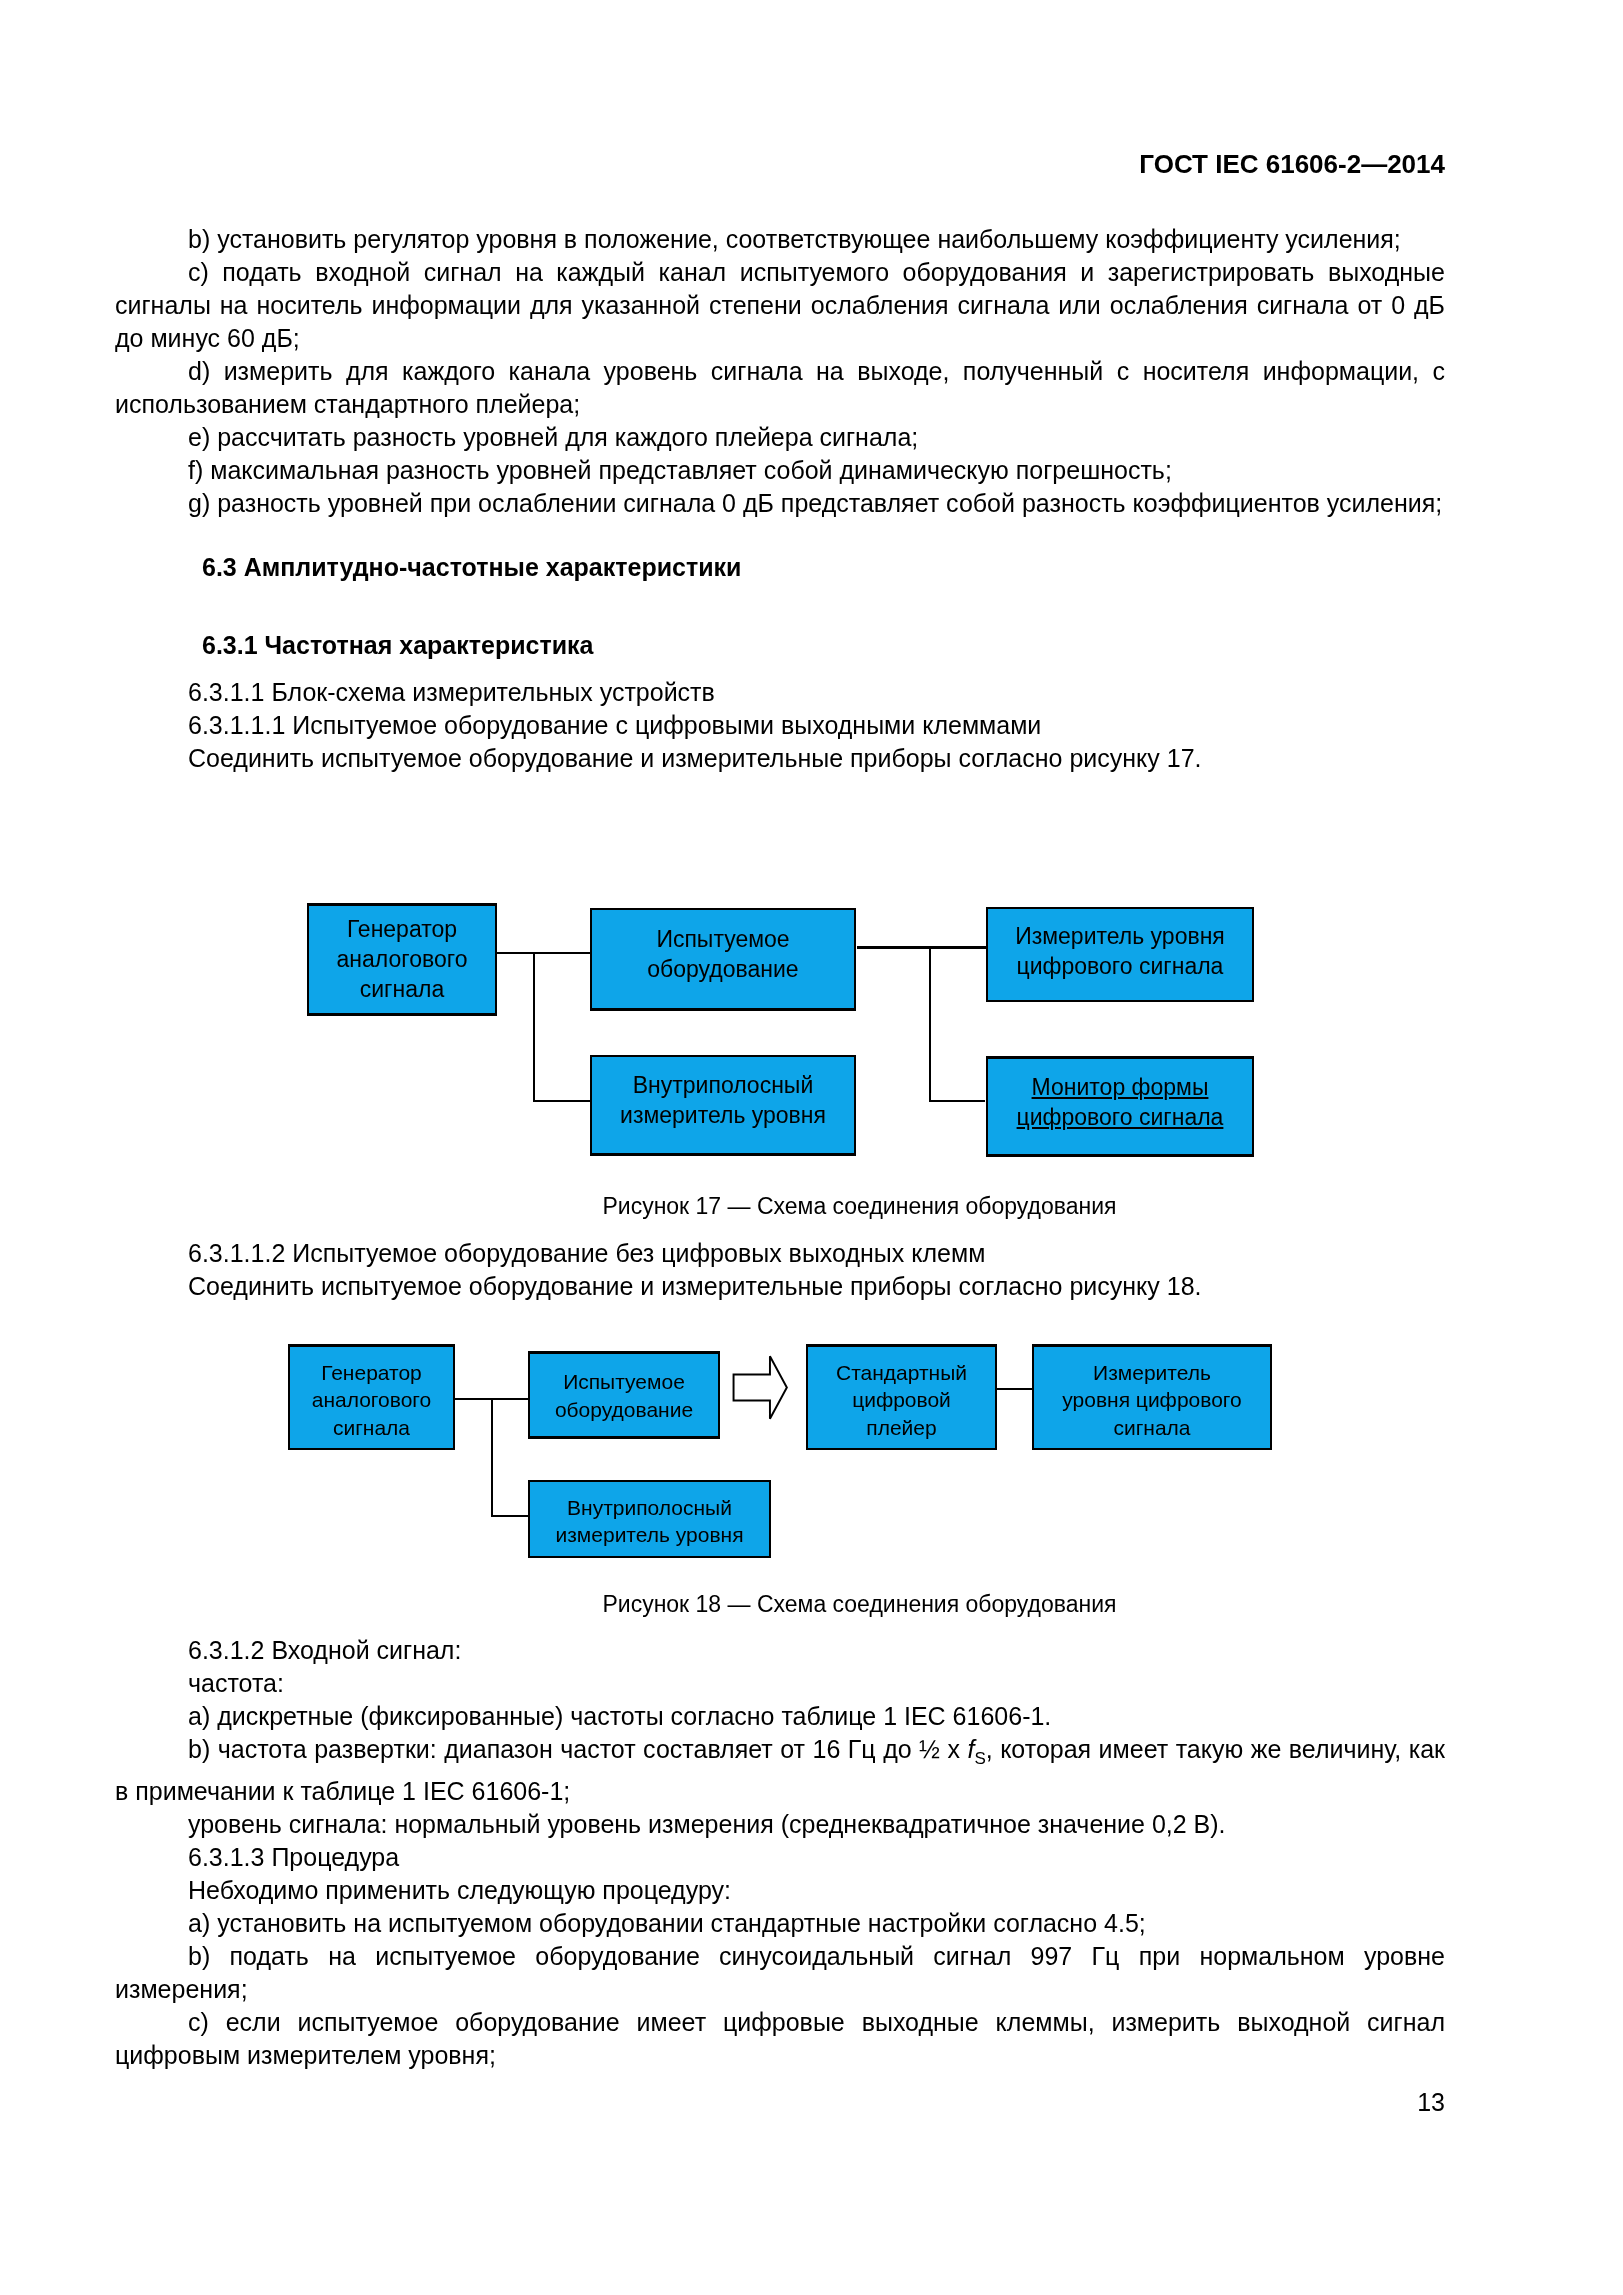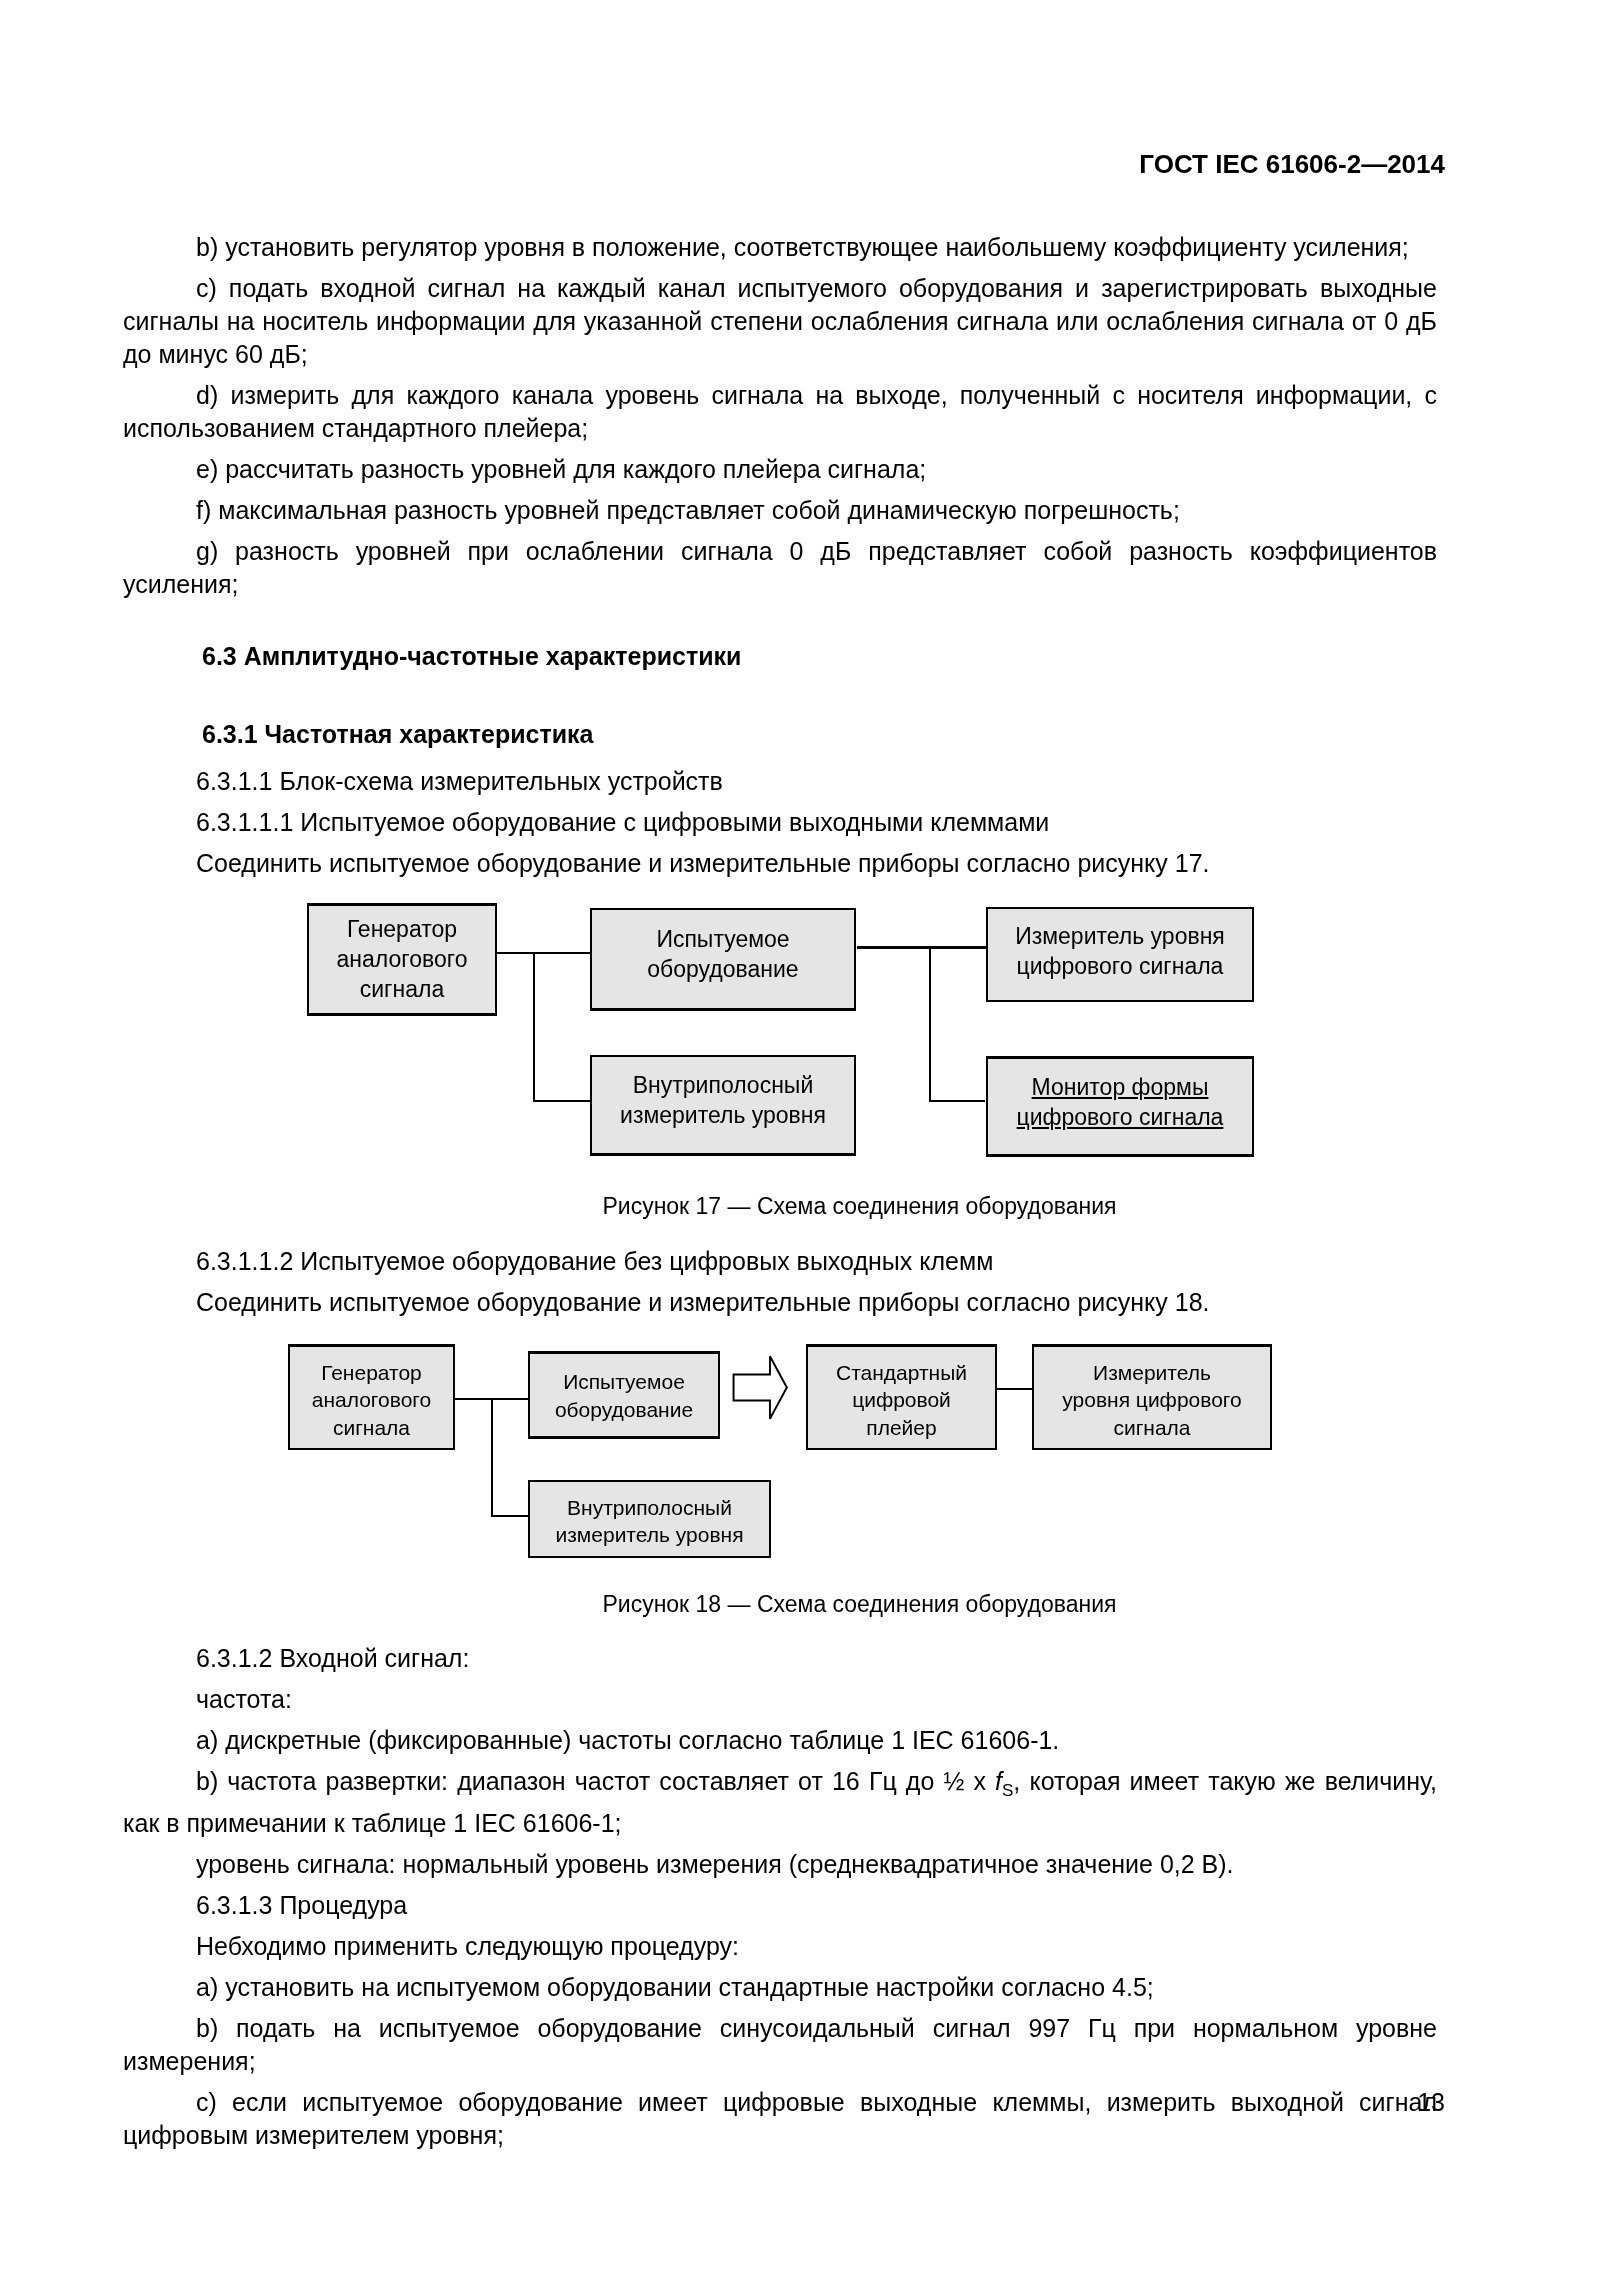--- a/index.html
+++ b/index.html
@@ -1,26 +1,26 @@
 <!DOCTYPE html>
 <html style="font-size:10.5px"><head>
 <meta charset="utf-8">
 <style>
   html, body { margin:0; padding:0; background:#fff; }
   body { width:1623px; height:2295px; position:relative; overflow:hidden;
          font-family:"Liberation Sans", sans-serif; color:#000; }
   .hdr { position:absolute; top:149px; right:178px; font-size:26px; font-weight:bold; }
   .text { position:absolute; left:115px; width:1330px; font-size:25px; line-height:33px; }
-  .p { text-align:justify; text-indent:73px; margin:8px; }
+  .p { text-align:justify; text-indent:73px; margin:0; }
   .p.ind { padding-left:73px; text-indent:0; }
   .h { font-weight:bold; padding-left:73px; margin:14px; }
   .gap { height:17px; }
   .box { position:absolute; border:2px solid #000; box-sizing:border-box;
          display:flex; align-items:flex-start; justify-content:center; text-align:center;
-         font-size:23px; line-height:30px; padding-top:7.9px; background:#e5e5e5; }
+         font-size:23px; line-height:30px; padding-top:7.9px; background:#0ea5e9; }
   .box.thick-top { border-top-width:3.9px; }
   .box.thick-bottom { border-bottom-width:3.9px; }
   .box.sm { font-size:21px; line-height:27.5px; }
   .ln { position:absolute; background:#000; }
   .cap { position:absolute; left:0; width:1623px; text-align:center; font-size:23px;padding-left:48px; }
   .pg { position:absolute; right:178px; top:2088px; font-size:25px; }
   sub { font-size:17px; }
 </style>
 </head>
 <body>

